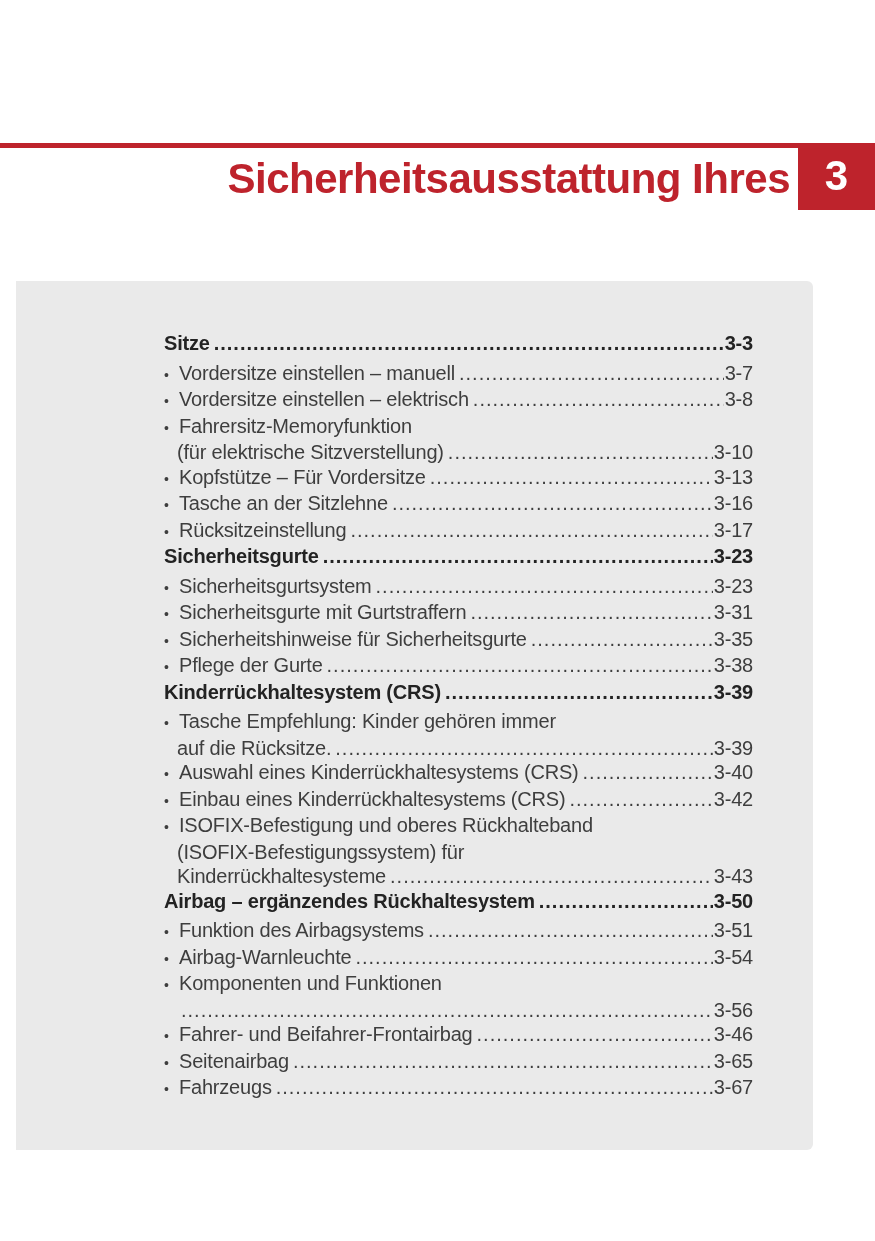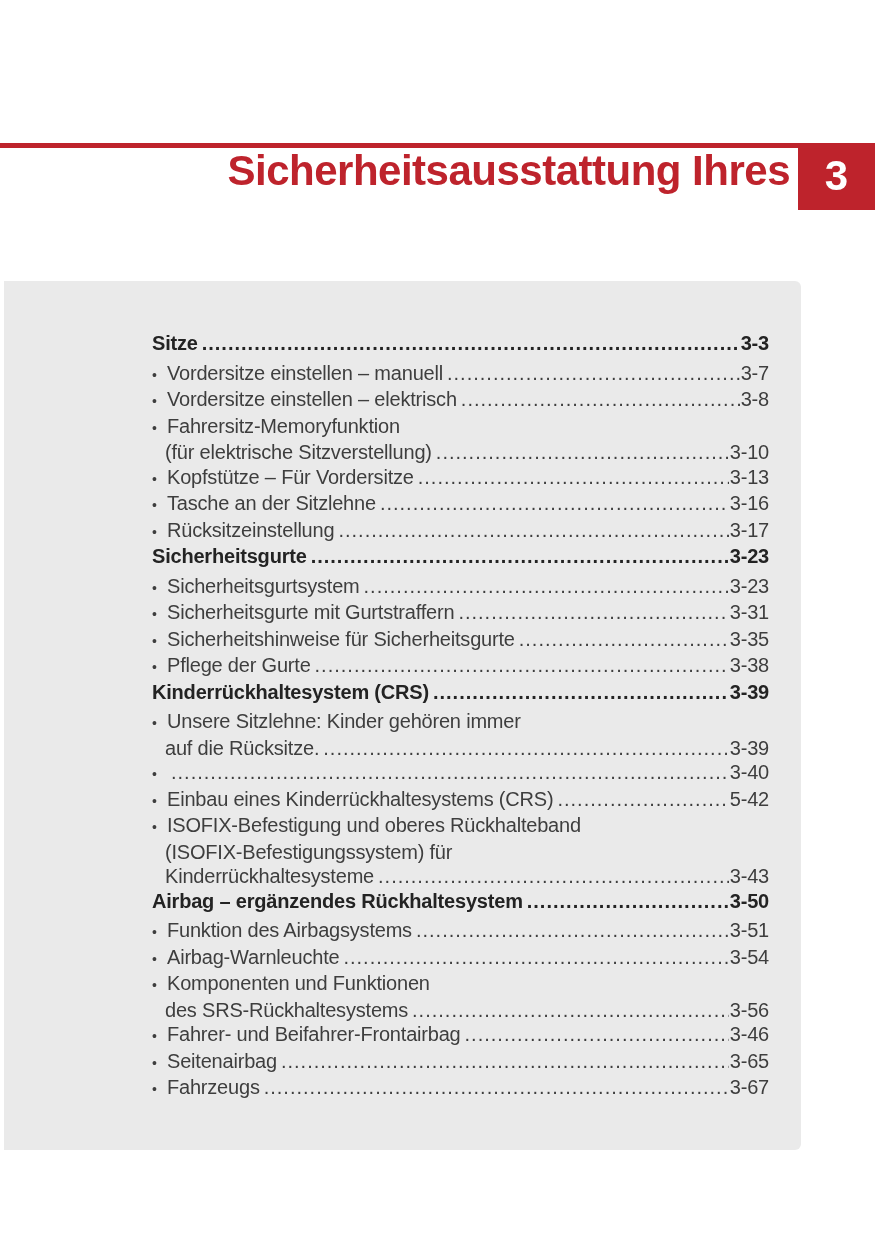--- a/index.html
+++ b/index.html
@@ -28,37 +28,37 @@
   }
   .chapter-box span {
     color: #ffffff;
     font-size: 42px;
     font-weight: 700;
     line-height: 1;
     margin-top: -2px;
   }
   .chapter-title {
     position: absolute;
-    top: 142px; right: 85px;
+    top: 150px; right: 85px;
     text-align: left;
     color: var(--accent);
     font-size: 42px;
     line-height: 57px;
     font-weight: 700;
     letter-spacing: -0.5px;
     white-space: nowrap;
   }
   .toc-panel {
     position: absolute;
-    left: 4px; top: 281px;
+    left: 16px; top: 281px;
     width: 797px; height: 869px;
     background: var(--panel);
     border-radius: 0 6px 6px 0;
     box-sizing: border-box;
-    padding: 50px 32px 0 148px;
+    padding: 50px 60px 0 148px;
   }
   .toc-entry { color: #3e3e3e; }
   .toc-entry.bold { color: #232323; font-weight: 700; margin-bottom: 5px; }
   .toc-line {
     display: flex;
     align-items: baseline;
     font-size: 20px;
     line-height: 24.5px;
     letter-spacing: -0.2px;
   }
@@ -196,41 +196,42 @@
         <div class="toc-entry bold">
           <div class="toc-line">
             <span class="label">Kinderrückhaltesystem (CRS)</span>
             <span class="leader"></span>
             <span class="pagenum">3-39</span>
           </div>
         </div>
         <div class="toc-entry">
           <div class="toc-line">
             <span class="bullet">•</span>
-            <span class="label">Unsere Sitzlehne: Kinder gehören immer</span>
+            <span class="label">Tasche Empfehlung: Kinder gehören immer</span>
           </div>
           <div class="toc-line cont">
             <span class="label">auf die Rücksitze.</span>
             <span class="leader"></span>
             <span class="pagenum">3-39</span>
           </div>
         </div>
         <div class="toc-entry">
           <div class="toc-line">
             <span class="bullet">•</span>
+            <span class="label">Auswahl eines Kinderrückhaltesystems (CRS)</span>
             <span class="leader"></span>
             <span class="pagenum">3-40</span>
           </div>
         </div>
         <div class="toc-entry">
           <div class="toc-line">
             <span class="bullet">•</span>
             <span class="label">Einbau eines Kinderrückhaltesystems (CRS)</span>
             <span class="leader"></span>
-            <span class="pagenum">5-42</span>
+            <span class="pagenum">3-42</span>
           </div>
         </div>
         <div class="toc-entry">
           <div class="toc-line">
             <span class="bullet">•</span>
             <span class="label">ISOFIX-Befestigung und oberes Rückhalteband</span>
           </div>
           <div class="toc-line cont">
             <span class="label">(ISOFIX-Befestigungssystem) für</span>
           </div>
@@ -262,21 +263,20 @@
             <span class="leader"></span>
             <span class="pagenum">3-54</span>
           </div>
         </div>
         <div class="toc-entry">
           <div class="toc-line">
             <span class="bullet">•</span>
             <span class="label">Komponenten und Funktionen</span>
           </div>
           <div class="toc-line cont">
-            <span class="label">des SRS-Rückhaltesystems</span>
             <span class="leader"></span>
             <span class="pagenum">3-56</span>
           </div>
         </div>
         <div class="toc-entry">
           <div class="toc-line">
             <span class="bullet">•</span>
             <span class="label">Fahrer- und Beifahrer-Frontairbag</span>
             <span class="leader"></span>
             <span class="pagenum">3-46</span>

